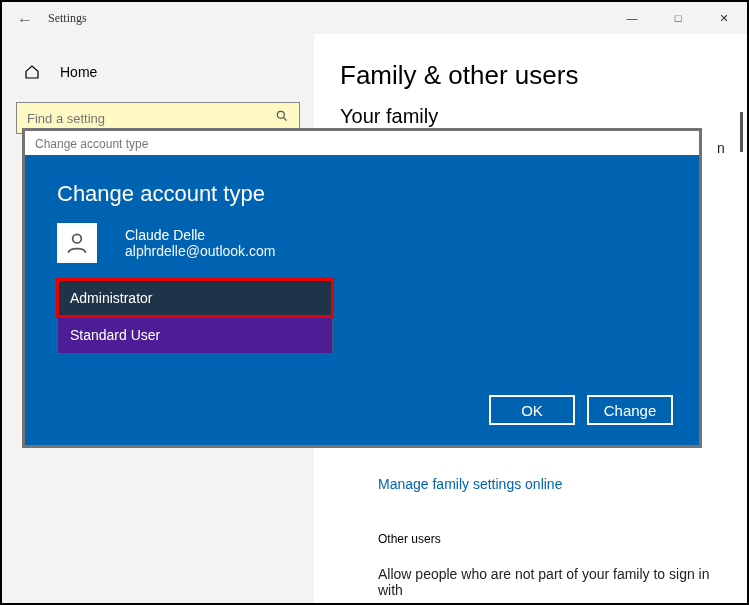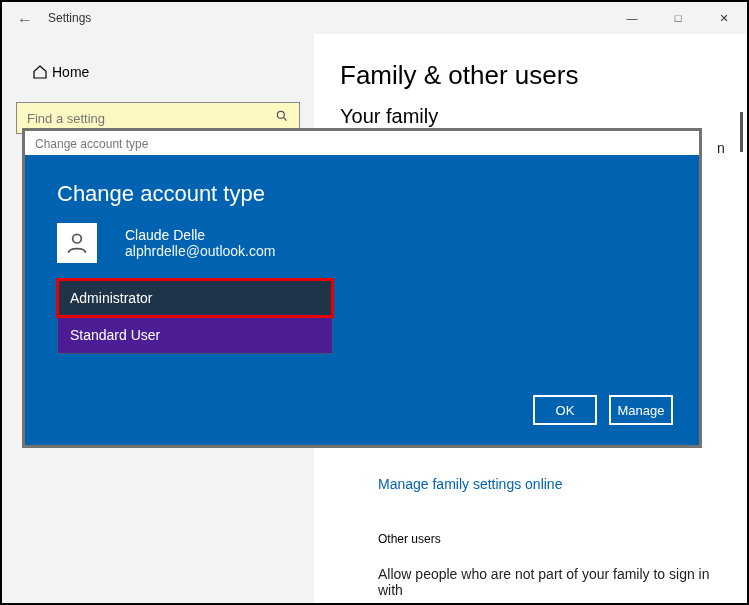--- a/index.html
+++ b/index.html
@@ -1,28 +1,28 @@
 <!DOCTYPE html>
 <html><head>
 <meta charset="utf-8">
 <style>
   * { box-sizing: border-box; margin: 0; padding: 0; font-family: "Segoe UI", Tahoma, sans-serif; }
   body { width: 749px; height: 605px; overflow: hidden; background: #fff; border: 2px solid #000; position: relative; }
 
   
   .titlebar { height: 32px; display: flex; align-items: center; background: #f3f3f3; position: relative; }
   .titlebar .back { width: 46px; text-align: center; color: #666; font-size: 16px; }
-  .titlebar .title { font-size: 12px; color: #333; }
+  .titlebar .title { font-size: 12px; color: #333; font-family: Liberation Serif, serif; }
   .titlebar .winbtns { position: absolute; right: 0; top: 0; display: flex; }
   .titlebar .winbtn { width: 46px; height: 32px; display: flex; align-items: center; justify-content: center; color: #333; font-size: 11px; }
 
   
   .app { display: flex; height: calc(605px - 36px); background: #fff; }
   .sidebar { width: 312px; background: #f3f3f3; padding-top: 26px; position: relative; }
-  .homektn { display: flex; align-items: center; gap: 4px; padding: 4px 22px 4px 22px; margin-bottom: 18px; margin-left: 8px; }
+  .homektn { display: flex; align-items: center; gap: 20px; padding: 4px 22px 4px 22px; margin-bottom: 18px; }
   .homektn .icon { width: 16px; height: 16px; }
   .homektn .label { font-size: 14px; color: #000; }
   .search { margin: 0 14px 0 14px; height: 32px; border: 1px solid #888; background: #fef9c3; display: flex; align-items: center; justify-content: space-between; padding: 0 10px; }
   .search input { border: none; background: transparent; font-size: 13px; color: #666; outline: none; width: 100%; }
   .search .sicon { color: #555; }
   .catHeader { font-size: 13px; font-weight: 600; padding: 22px 22px 8px 22px; color: #000; }
 
   .navlist { margin-top: 4px; }
   .navitem { display: flex; align-items: center; gap: 18px; padding: 10px 22px; font-size: 13px; color: #000; }
   .navitem .icon { width: 18px; display: inline-flex; justify-content: center; }
@@ -42,21 +42,21 @@
   .avatar svg { width: 26px; height: 26px; fill: none; stroke: #555; stroke-width: 1.6; }
   .uname { font-size: 14px; }
   .uemail { font-size: 14px; opacity: 0.95; }
 
   .dropdown { width: 276px; border-radius: 22px; }
   .ddopt { padding: 10px 12px; font-size: 14px; background: #4c1d95; border: 1px solid #3a5a78; }
   .ddopt + .ddopt { border-top: none; }
   .ddopt.selected { background: #1f3448; outline: 3px solid #e60000; outline-offset: -2px; position: relative; z-index: 2; }
 
   .dbuttons { position: absolute; right: 26px; bottom: 20px; display: flex; gap: 12px; }
-  .dbtn { width: 64px; height: 30px; border: 2px solid #fff; background: transparent; color: #fff; font-size: 13px; display: flex; align-items: center; justify-content: center; cursor: pointer; }
+  .dbtn { width: 86px; height: 30px; border: 2px solid #fff; background: transparent; color: #fff; font-size: 15px; display: flex; align-items: center; justify-content: center; cursor: pointer; }
   .dbtn.primary { border-width: 2px; }
 
   .mainextra { position: absolute; left: 376px; top: 474px; font-size: 14px; color: #0063b1; }
   .mainextra2 { position: absolute; left: 376px; top: 530px; font-size: 12px; color: #000; }
   .mainextra3 { position: absolute; left: 376px; top: 564px; font-size: 14px; color: #222; width: 340px; }
 
   .scrollbarstub { position: absolute; right: 4px; top: 110px; width: 3px; height: 40px; background: #555; }
 
 </style>
 </head>
@@ -185,16 +185,16 @@
         <div class="uname">Claude Delle</div>
         <div class="uemail">alphrdelle@outlook.com</div>
       </div>
     </div>
     <div class="dropdown">
       <div class="ddopt selected">Administrator</div>
       <div class="ddopt">Standard User</div>
     </div>
     <div class="dbuttons">
       <div class="dbtn primary">OK</div>
-      <div class="dbtn">Manage</div>
+      <div class="dbtn">Change</div>
     </div>
   </div>
 </div>
 
 </body></html>

